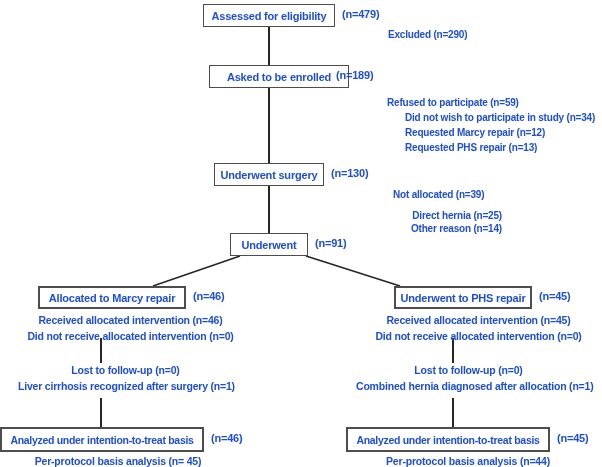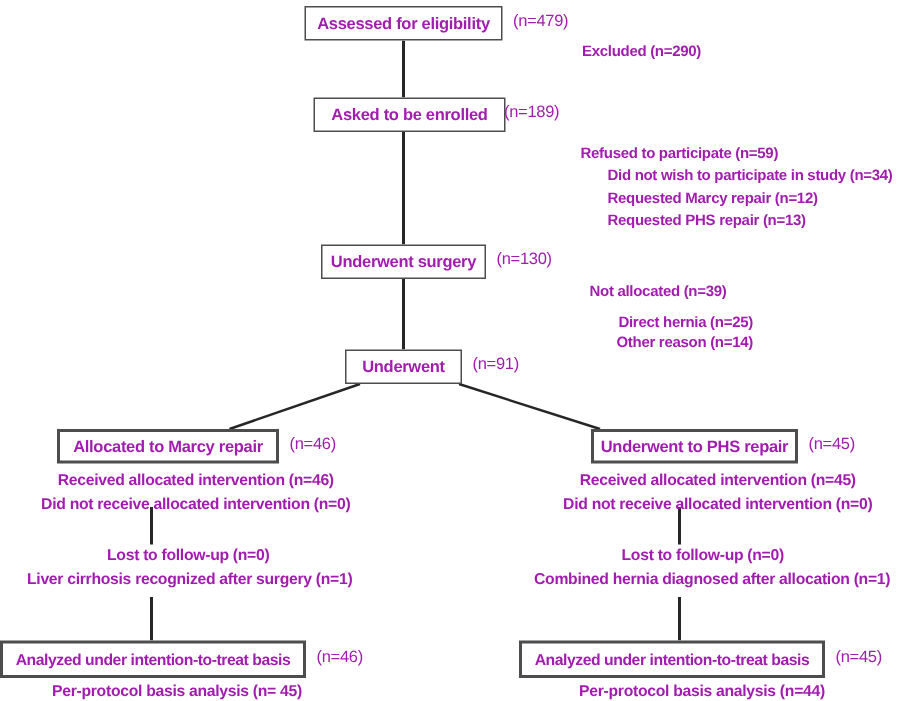--- a/index.html
+++ b/index.html
@@ -1,28 +1,28 @@
 <!DOCTYPE html>
 <html><head>
 <meta charset="utf-8">
 <style>
   html,body{margin:0;padding:0;background:#fff;}
   .canvas{
     position:relative;width:602px;height:467px;background:#ffffff;
-    font-family:"Liberation Sans",sans-serif;color:#a21caf;overflow:hidden;
+    font-family:"Liberation Sans",sans-serif;color:#1d4ed8;overflow:hidden;
   }
   .box{
     position:absolute;display:flex;align-items:center;justify-content:center;
     border:1.5px solid #4d4d4d;background:#fff;box-sizing:border-box;
     font-weight:bold;font-size:11px;letter-spacing:-0.2px;white-space:nowrap;
   }
   .box.arm{border-width:2px;text-align:center;}
   .box.small{font-size:10.5px;letter-spacing:-0.3px;}
   .nlabel{
-    position:absolute;font-weight:normal;font-size:11px;letter-spacing:-0.2px;white-space:nowrap;
+    position:absolute;font-weight:bold;font-size:11px;letter-spacing:-0.2px;white-space:nowrap;
   }
   .vline{position:absolute;width:2px;background:#262626;}
   .overlay{position:absolute;left:0;top:0;}
   .txt{
     position:absolute;font-weight:bold;font-size:10.5px;letter-spacing:-0.2px;
     line-height:16px;text-align:center;white-space:nowrap;padding-left:18px;
   }
   .note{
     position:absolute;font-weight:bold;font-size:10px;letter-spacing:-0.2px;white-space:nowrap;
   }
@@ -46,21 +46,21 @@
   <div class="vline" style="left:100px;top:338px;height:25px"></div>
   <div class="vline" style="left:100px;top:398px;height:29px"></div>
   <div class="vline" style="left:452px;top:338px;height:25px"></div>
   <div class="vline" style="left:452px;top:398px;height:29px"></div>
 
   <div class="box" style="left:203px;top:4px;width:132px;height:23px">
     <span>Assessed for eligibility</span>
   </div>
   <div class="nlabel" style="left:342px;top:8px">(n=479)</div>
 
-  <div class="box" style="left:209px;top:65px;width:128px;height:23px">
+  <div class="box" style="left:209px;top:65px;width:140px;height:23px">
     <span>Asked to be enrolled</span>
   </div>
   <div class="nlabel" style="left:336px;top:69px">(n=189)</div>
 
   <div class="box" style="left:214px;top:163px;width:110px;height:23px">
     <span>Underwent surgery</span>
   </div>
   <div class="nlabel" style="left:331px;top:167px">(n=130)</div>
 
   <div class="box" style="left:230px;top:233px;width:78px;height:23px">

